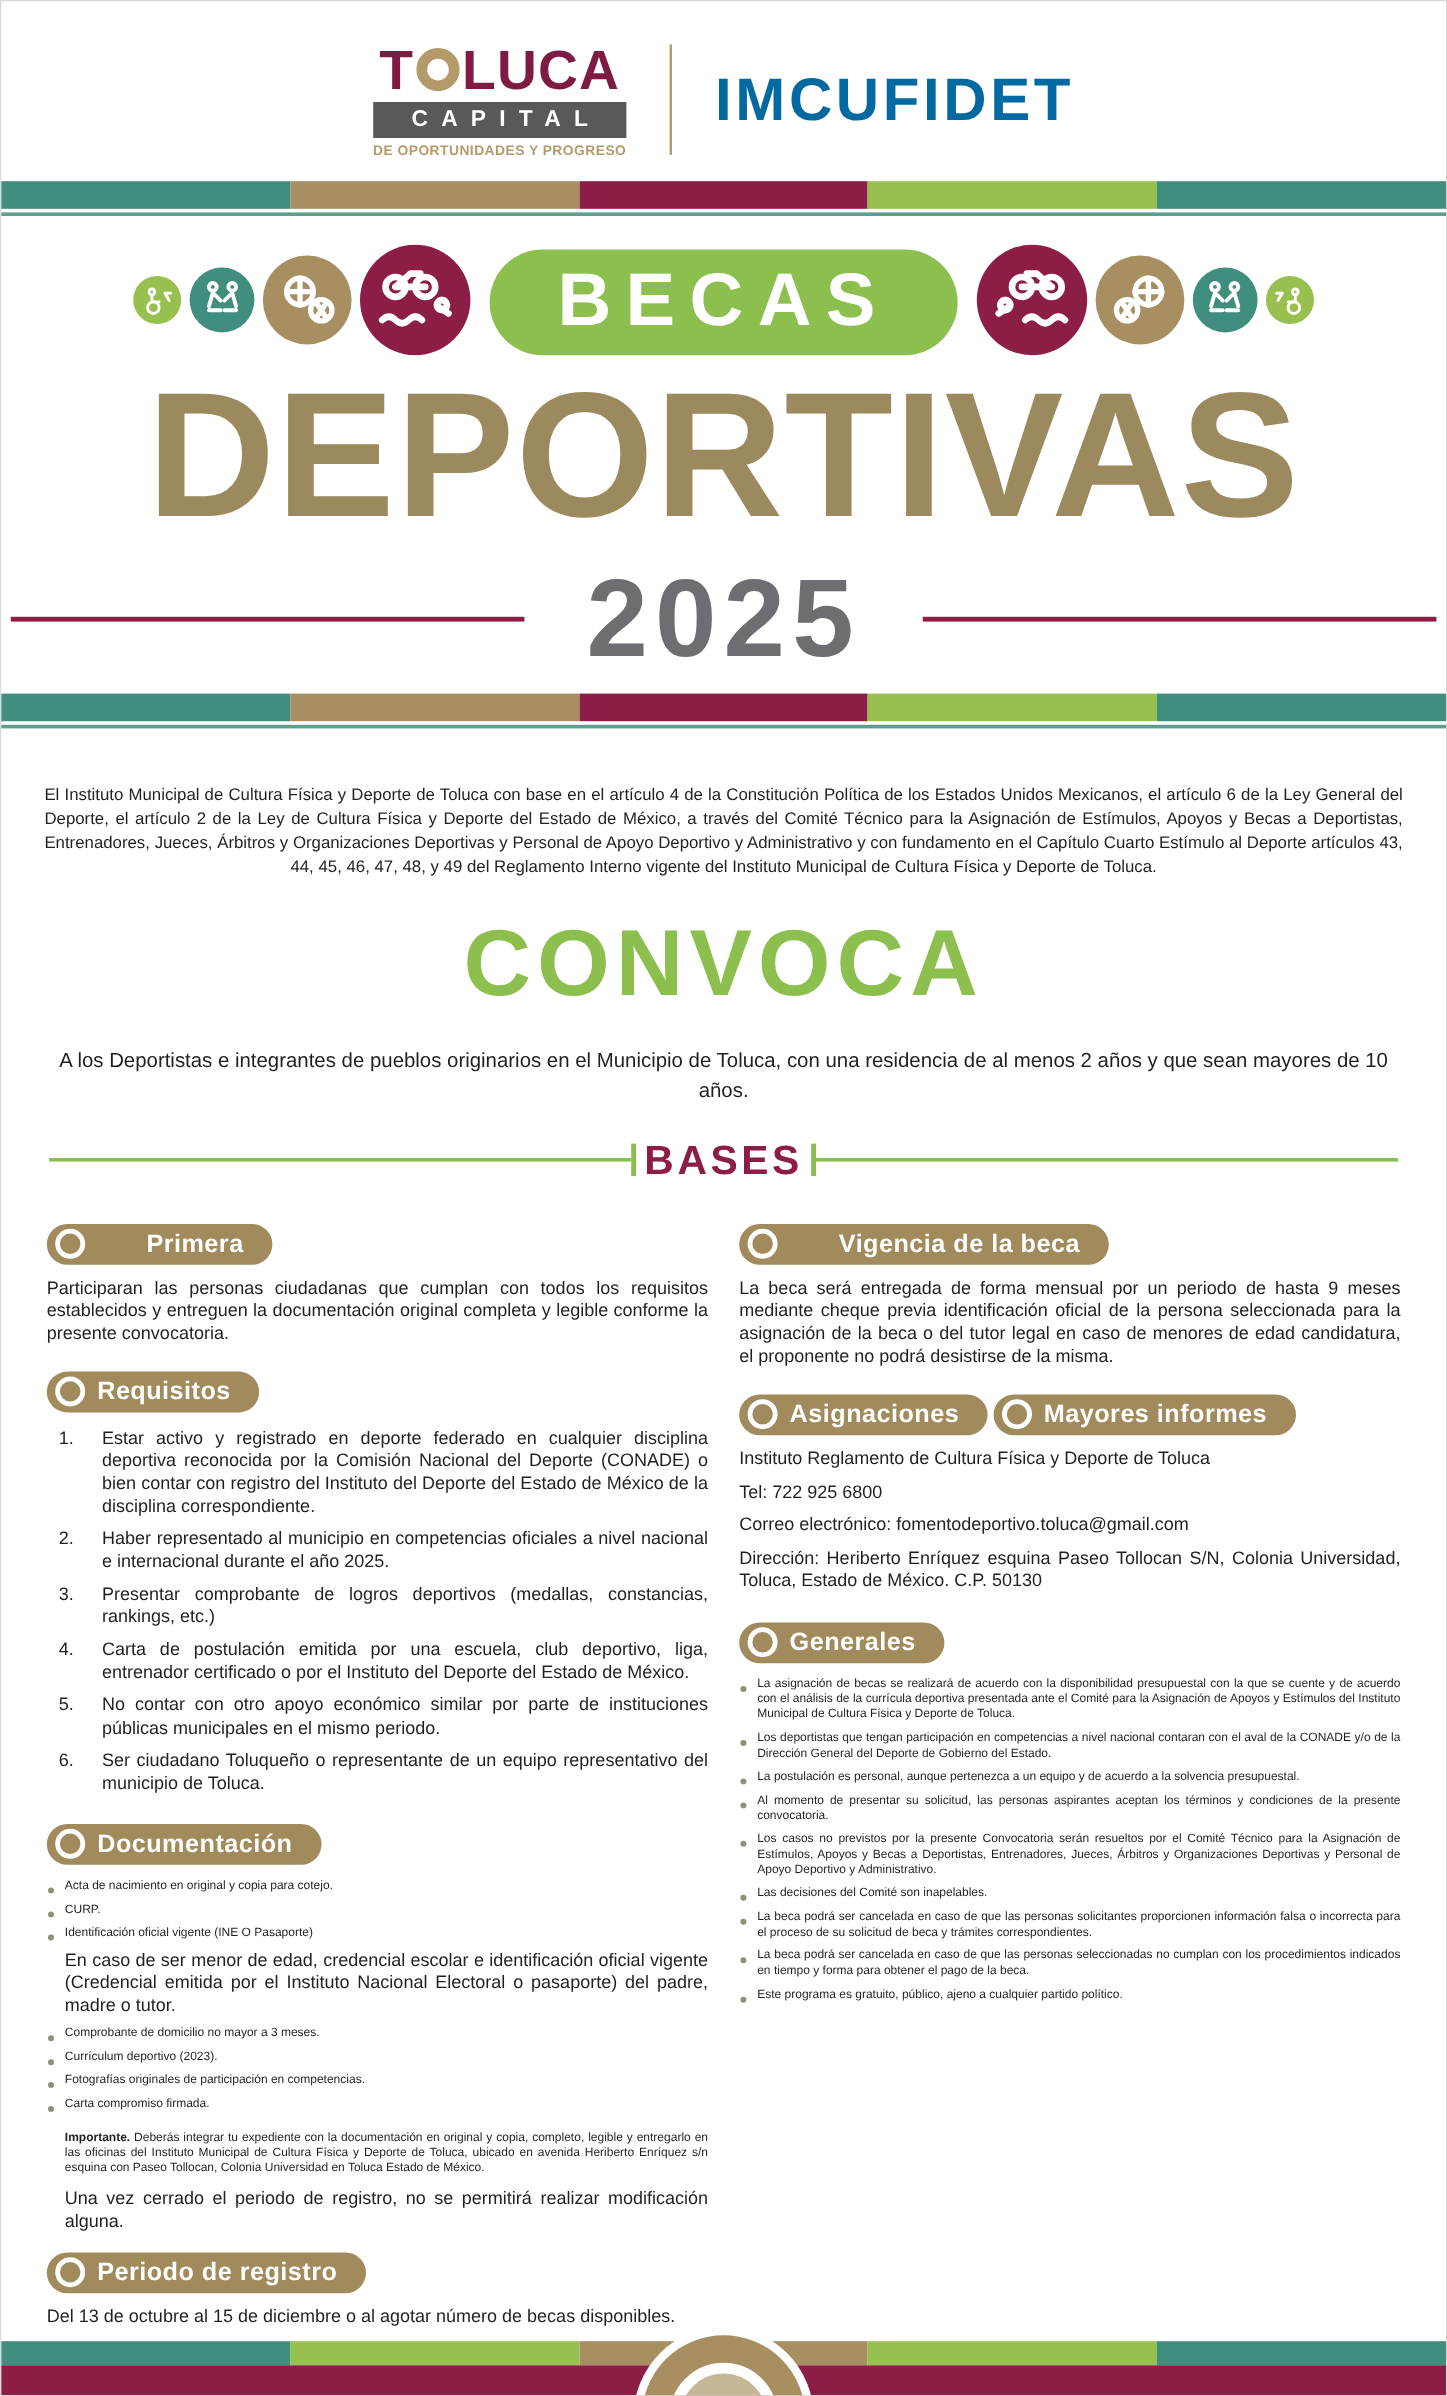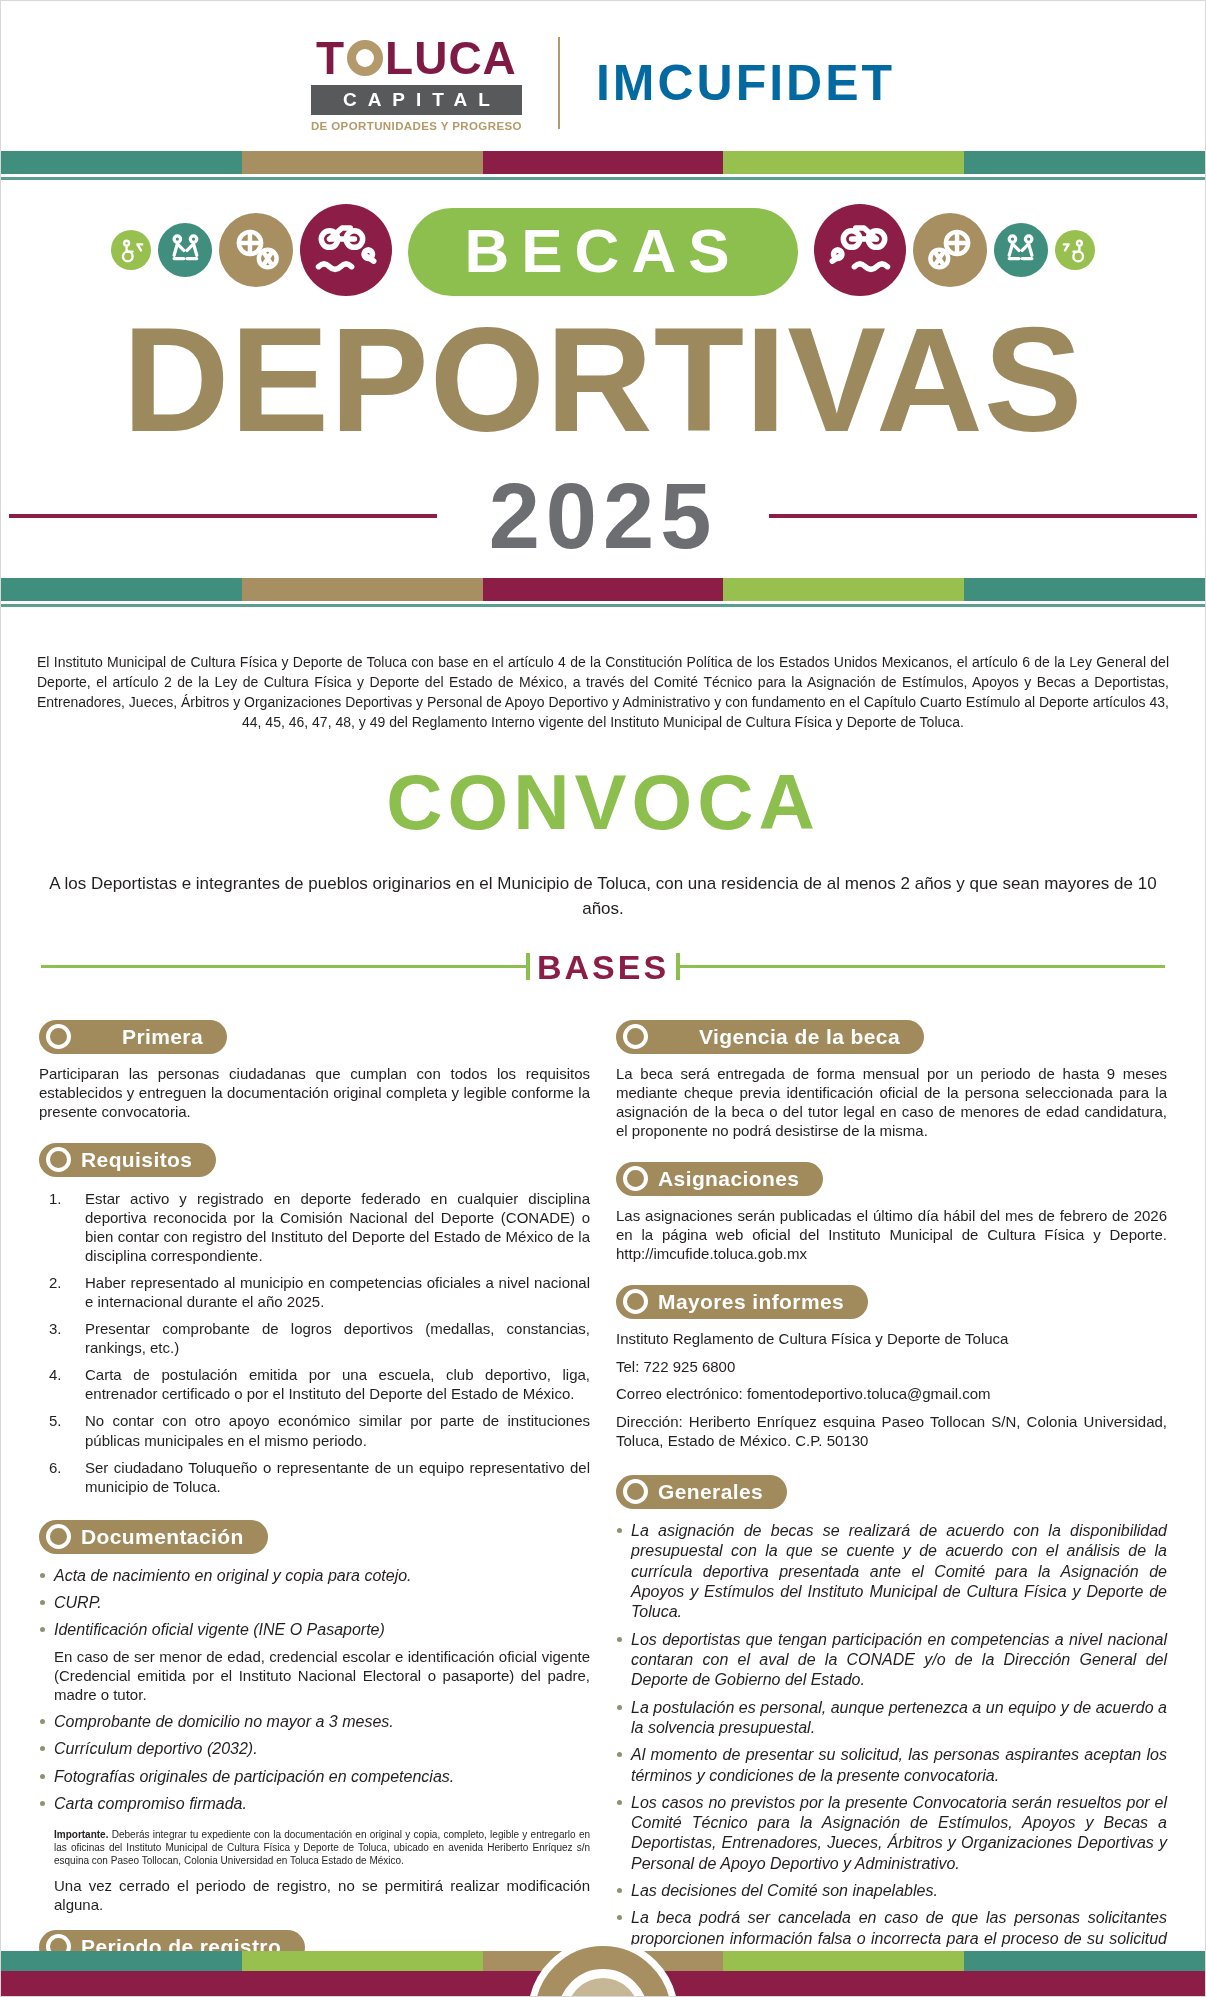--- a/index.html
+++ b/index.html
@@ -67,21 +67,21 @@
   .pill-ring { width:25px; height:25px; border-radius:50%; background:#a18a5c; border:4px solid #fff; margin-right:10px; flex:0 0 auto; }
   .pill-title { color:#fff; font-weight:700; font-size:21px; letter-spacing:0.4px; line-height:1.2; white-space:nowrap; }
 
   .body-text { font-size:15px; line-height:1.27; text-align:justify; margin-bottom:6px; }
 
   ol.req-list { list-style:none; counter-reset:req; margin:2px 0 4px; }
   ol.req-list li { counter-increment:req; position:relative; padding-left:46px; font-size:15px; line-height:1.27; text-align:justify; margin-bottom:8px; }
   ol.req-list li::before { content:counter(req) "."; position:absolute; left:10px; }
 
   ul.dot-list { list-style:none; margin:2px 0 4px; }
-  ul.dot-list li { position:relative; padding-left:15px; font-size:16px; line-height:1.27; text-align:justify; margin-bottom:7px;font-style:italic; }
+  ul.dot-list li { position:relative; padding-left:15px; font-size:10px; line-height:1.27; text-align:justify; margin-bottom:7px; }
   ul.dot-list li::before { content:""; position:absolute; left:1px; top:7px; width:5px; height:5px; border-radius:50%; background:#8a9474; }
 
   .note-indent { padding-left:15px; font-size:15px; line-height:1.27; text-align:justify; margin:-1px 0 8px; }
   .importante { padding-left:15px; font-size:10px; line-height:1.27; text-align:justify; margin-top:15px; }
   .importante .bold { font-weight:700; }
   .cierre { padding-left:15px; font-size:15px; line-height:1.27; text-align:justify; margin-top:9px; }
 
   .info-line { font-size:15px; line-height:1.3; margin-bottom:8px; }
   .info-line.just { text-align:justify; }
 
@@ -251,21 +251,21 @@
         <span class="pill-title">Documentación</span>
       </div>
       <ul class="dot-list">
         <li>Acta de nacimiento en original y copia para cotejo.</li>
         <li>CURP.</li>
         <li>Identificación oficial vigente (INE O Pasaporte)</li>
       </ul>
       <p class="note-indent">En caso de ser menor de edad, credencial escolar e identificación oficial vigente (Credencial emitida por el Instituto Nacional Electoral o pasaporte) del padre, madre o tutor.</p>
       <ul class="dot-list">
         <li>Comprobante de domicilio no mayor a 3 meses.</li>
-        <li>Currículum deportivo (2032).</li>
+        <li>Currículum deportivo (2023).</li>
         <li>Fotografías originales de participación en competencias.</li>
         <li>Carta compromiso firmada.</li>
       </ul>
       <p class="importante">
         <span class="bold">Importante.</span><span> Deberás integrar tu expediente con la documentación en original y copia, completo, legible y entregarlo en las oficinas del Instituto Municipal de Cultura Física y Deporte de Toluca, ubicado en avenida Heriberto Enríquez s/n esquina con Paseo Tollocan, Colonia Universidad en Toluca Estado de México.</span>
       </p>
       <p class="cierre">Una vez cerrado el periodo de registro, no se permitirá realizar modificación alguna.</p>
 
       <div class="pill-header">
         <span class="pill-ring"></span>
@@ -280,23 +280,20 @@
       <div class="pill-header first">
         <span class="pill-ring"></span>
         <span class="pill-title">Vigencia de la beca</span>
       </div>
       <p class="body-text">La beca será entregada de forma mensual por un periodo de hasta 9 meses mediante cheque previa identificación oficial de la persona seleccionada para la asignación de la beca o del tutor legal en caso de menores de edad candidatura, el proponente no podrá desistirse de la misma.</p>
 
       <div class="pill-header">
         <span class="pill-ring"></span>
         <span class="pill-title">Asignaciones</span>
       </div>
-      <p class="body-text">
-        <span>Las asignaciones serán publicadas el último día hábil del mes de febrero de 2026 en la página web oficial del Instituto Municipal de Cultura Física y Deporte. </span><span>http://imcufide.toluca.gob.mx</span>
-      </p>
 
       <div class="pill-header">
         <span class="pill-ring"></span>
         <span class="pill-title">Mayores informes</span>
       </div>
       <p class="info-line">Instituto Reglamento de Cultura Física y Deporte de Toluca</p>
       <p class="info-line">Tel: 722 925 6800</p>
       <p class="info-line">
         <span>Correo electrónico: </span><span>fomentodeportivo.toluca@gmail.com</span>
       </p>

